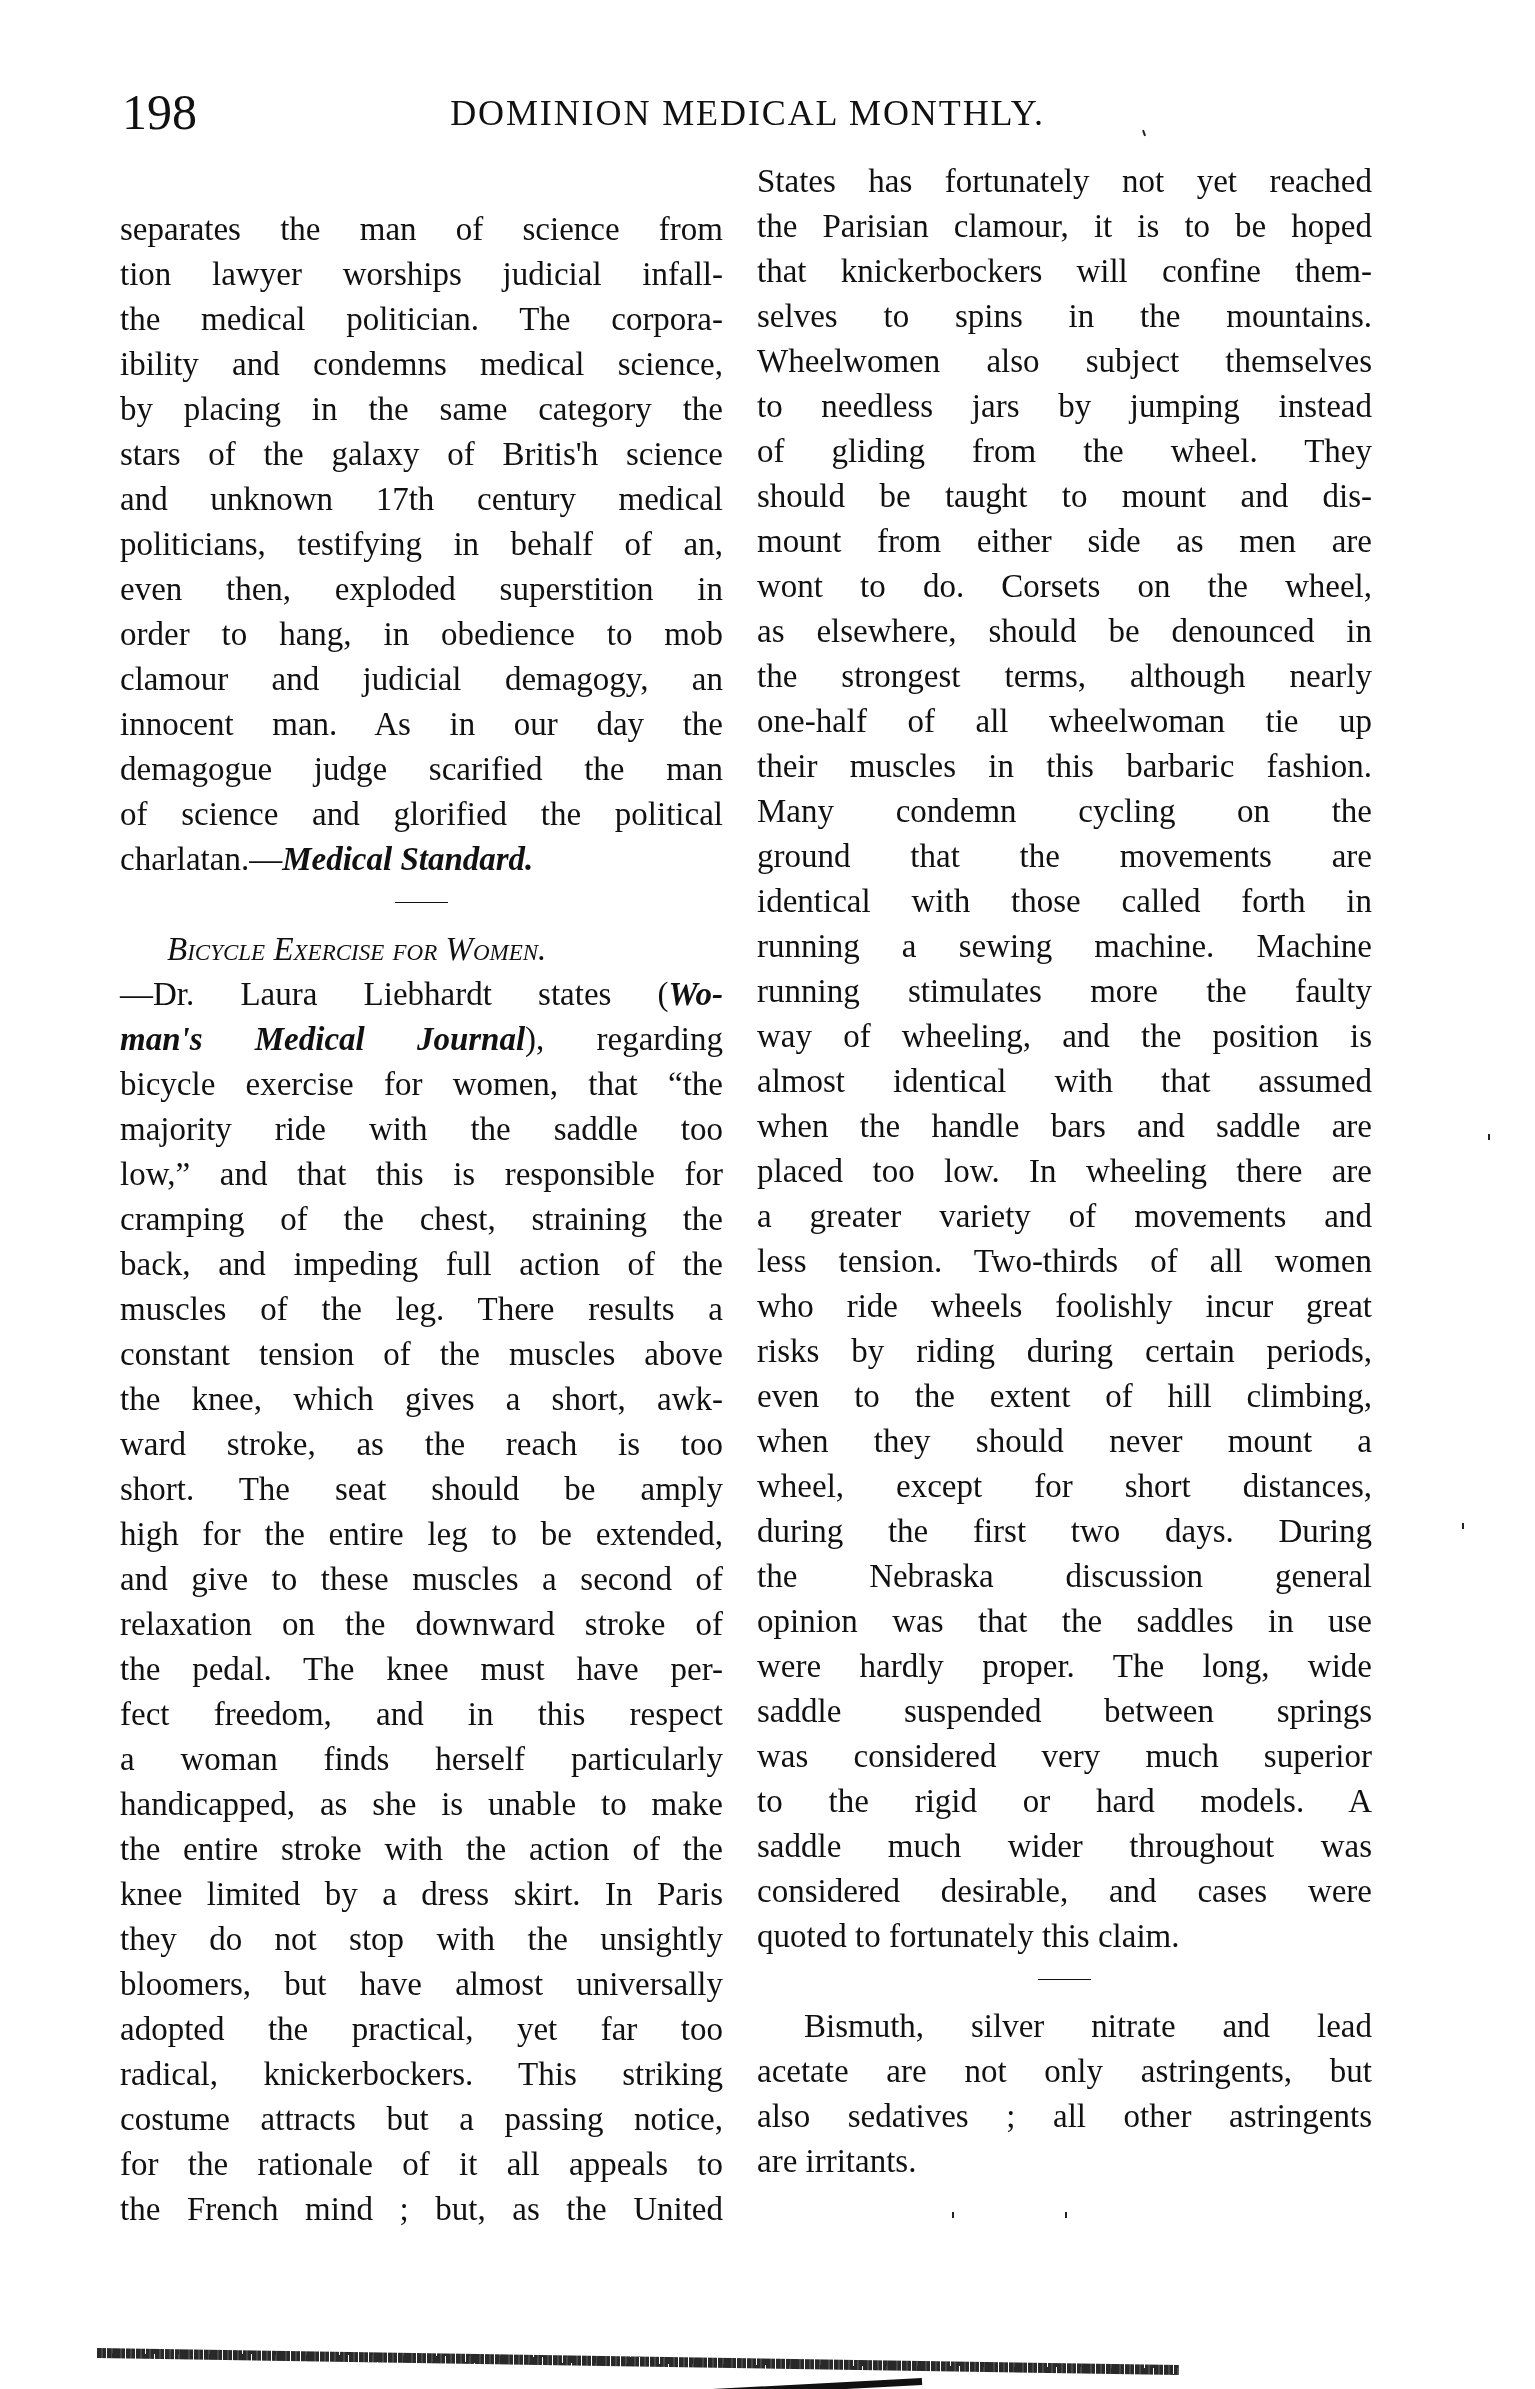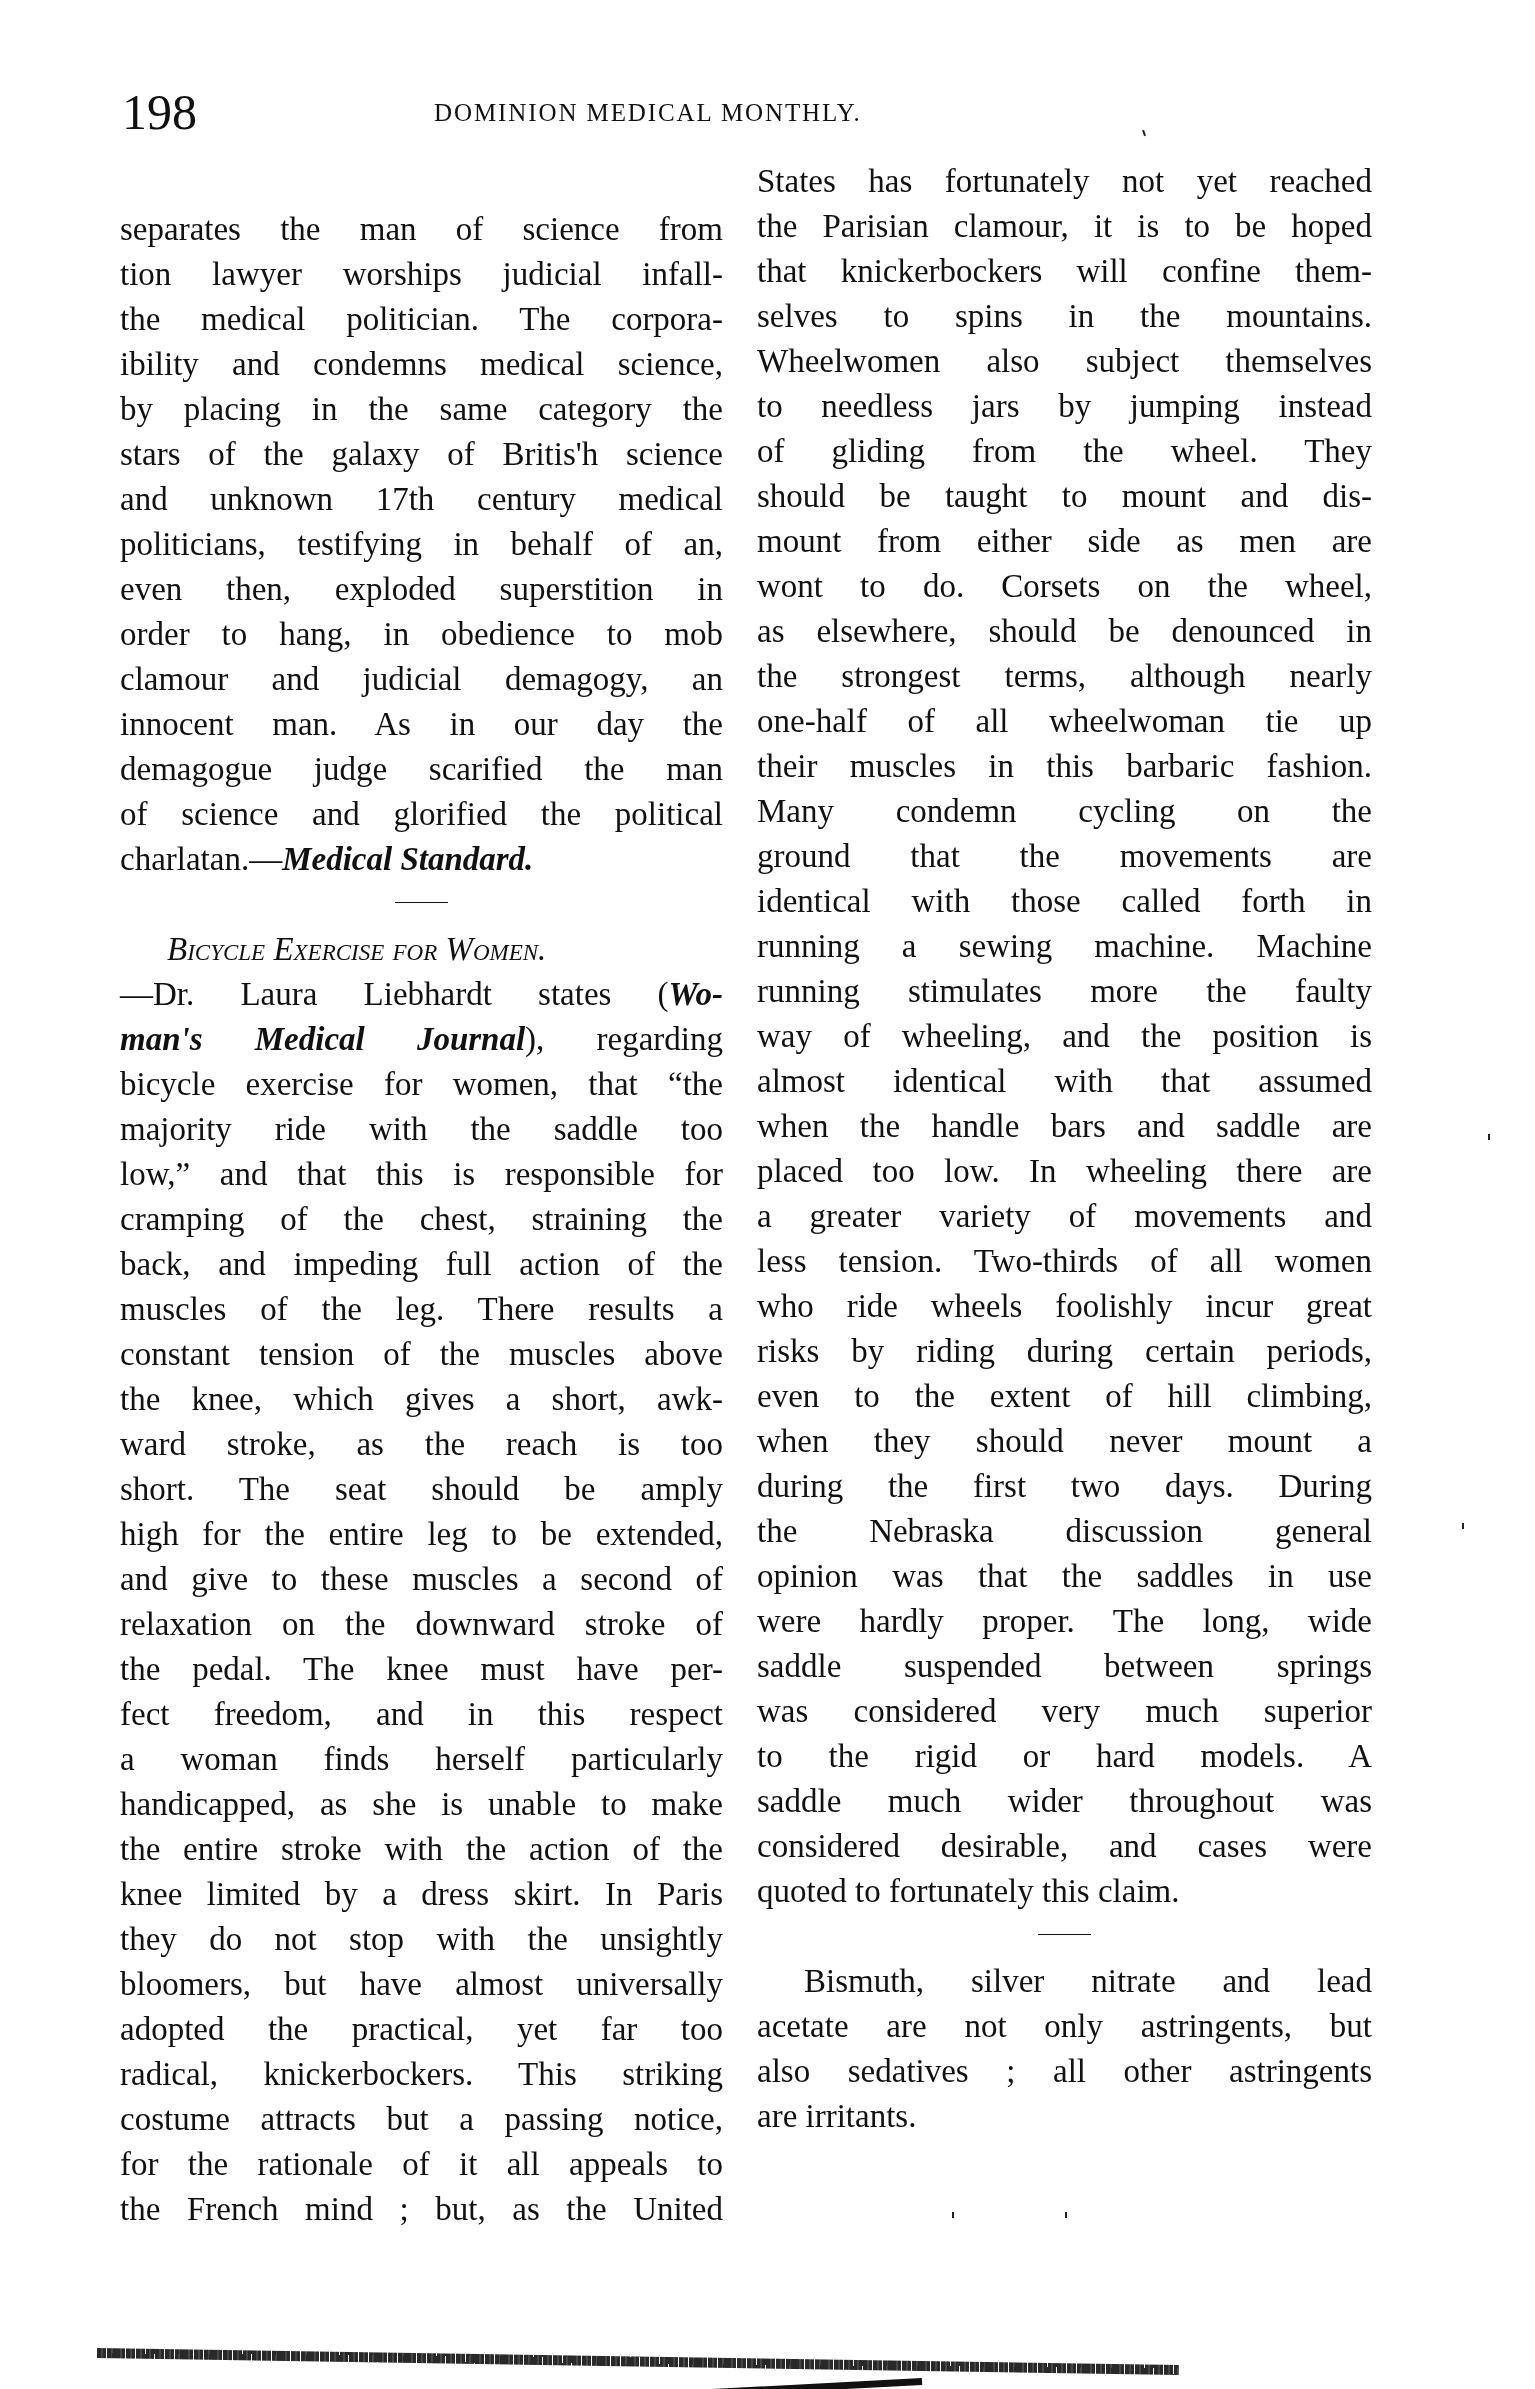--- a/index.html
+++ b/index.html
@@ -1,20 +1,20 @@
 <!DOCTYPE html>
 <html style="font-size:10.4px"><head>
 <meta charset="utf-8">
 <style>
   html, body { margin: 0; padding: 0; background: #ffffff; }
   body { width: 1535px; height: 2389px; position: relative; overflow: hidden;
          font-family: "Liberation Serif", "DejaVu Serif", serif; color: #111111; }
   .page-number { position: absolute; left: 122px; top: 90px; font-size: 50px; line-height: 44px; }
-  .running-head { position: absolute; left: 434px; top: 91px; width: 611px; font-size: 25px;
-                  line-height: 44px; letter-spacing: 1.9px; text-align: left; white-space: nowrap; }
+  .running-head { position: absolute; left: 434px; top: 91px; width: 611px; font-size: 36px;
+                  line-height: 44px; letter-spacing: 1.9px; text-align: right; white-space: nowrap; }
   .column { position: absolute; top: 159px; font-size: 33px; line-height: 45px; }
   .col-left { left: 120px; width: 603px; margin-top: 48px; }
   .col-right { left: 757px; width: 615px; }
   .line { display: block; height: 45px; white-space: nowrap; text-align: justify;
           text-align-last: justify; overflow: visible; }
   .line.last { text-align-last: left; }
   .line.indent { padding-left: 47px; }
   .sep { display: block; height: 45px; position: relative; }
   .sep::after { content: ""; position: absolute; left: 50%; top: 19.5px; width: 53px; margin-left: -27px;
                 height: 1.9px; background: #111; }
@@ -109,20 +109,21 @@
       <span class="line">way of wheeling, and the position is</span>
       <span class="line">almost identical with that assumed</span>
       <span class="line">when the handle bars and saddle are</span>
       <span class="line">placed too low.  In wheeling there are</span>
       <span class="line">a greater variety of movements and</span>
       <span class="line">less tension.  Two-thirds of all women</span>
       <span class="line">who ride wheels foolishly incur great</span>
       <span class="line">risks by riding during certain periods,</span>
       <span class="line">even to the extent of hill climbing,</span>
       <span class="line">when they should never mount a</span>
+      <span class="line">wheel, except for short distances,</span>
       <span class="line">during the first two days.  During</span>
       <span class="line">the Nebraska discussion general</span>
       <span class="line">opinion was that the saddles in use</span>
       <span class="line">were hardly proper.  The long, wide</span>
       <span class="line">saddle suspended between springs</span>
       <span class="line">was considered very much superior</span>
       <span class="line">to the rigid or hard models.  A</span>
       <span class="line">saddle much wider throughout was</span>
       <span class="line">considered desirable, and cases were</span>
     </div>

